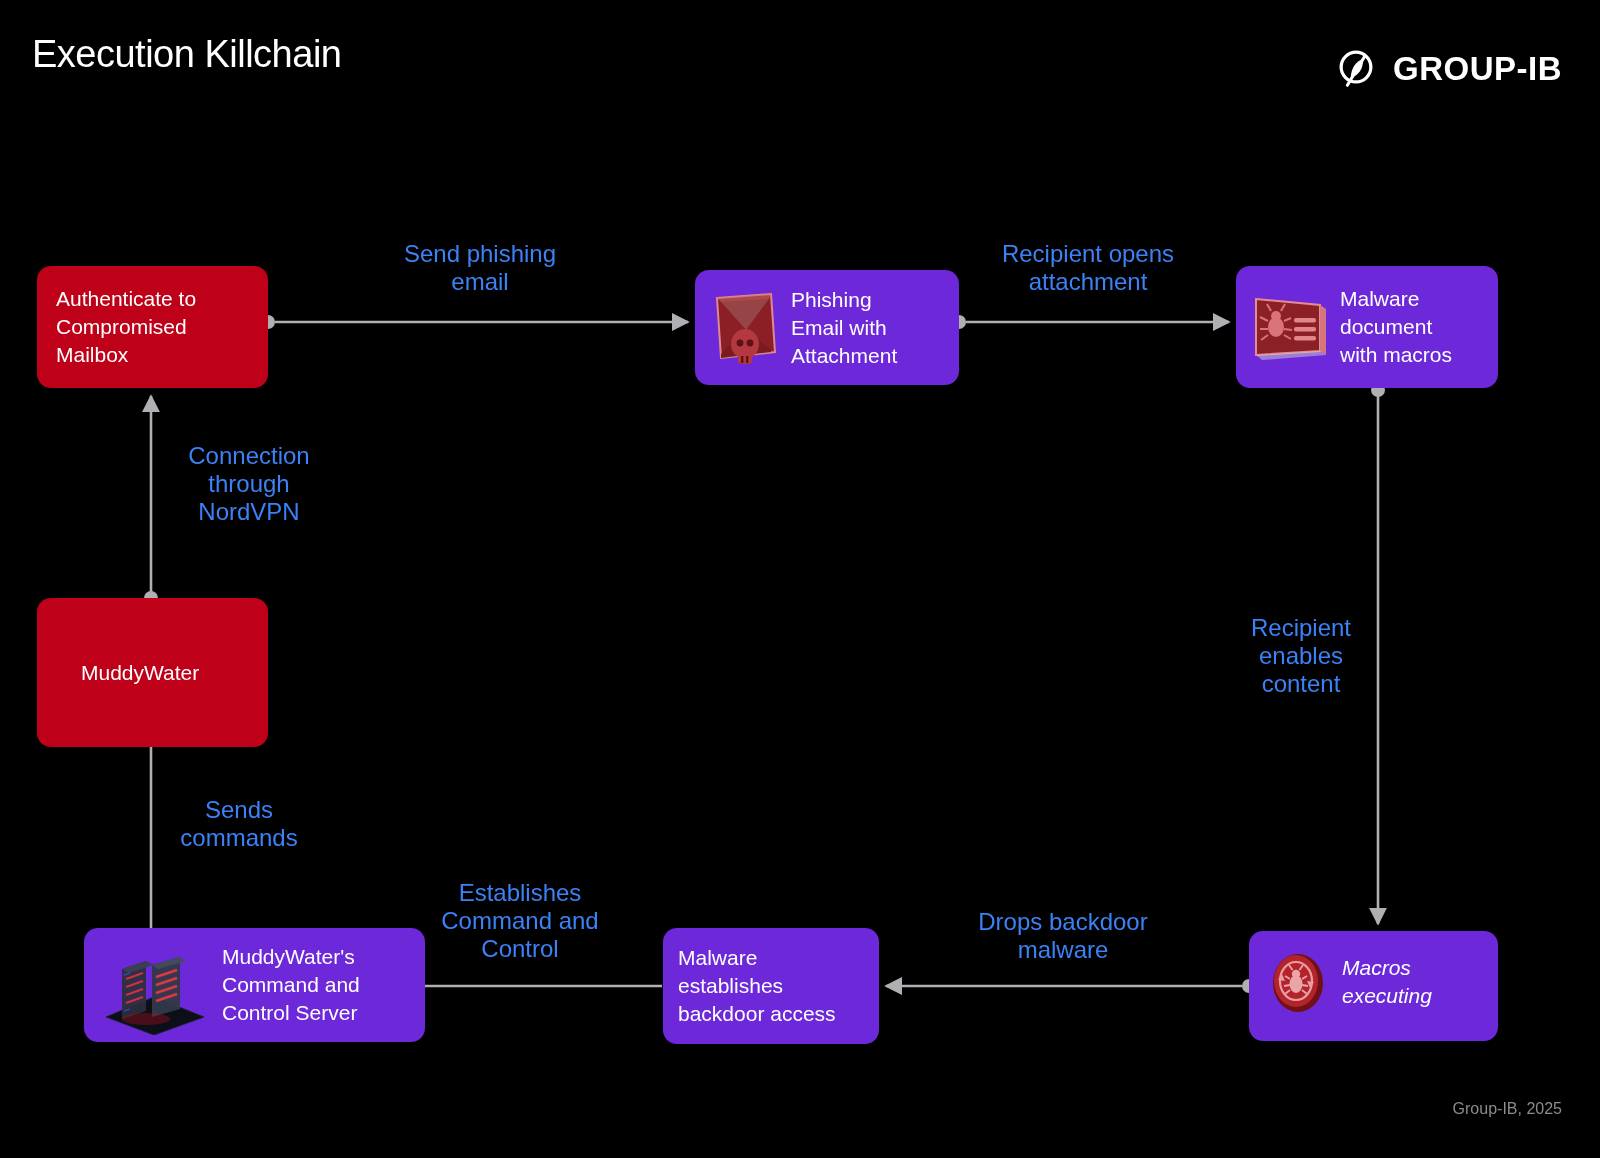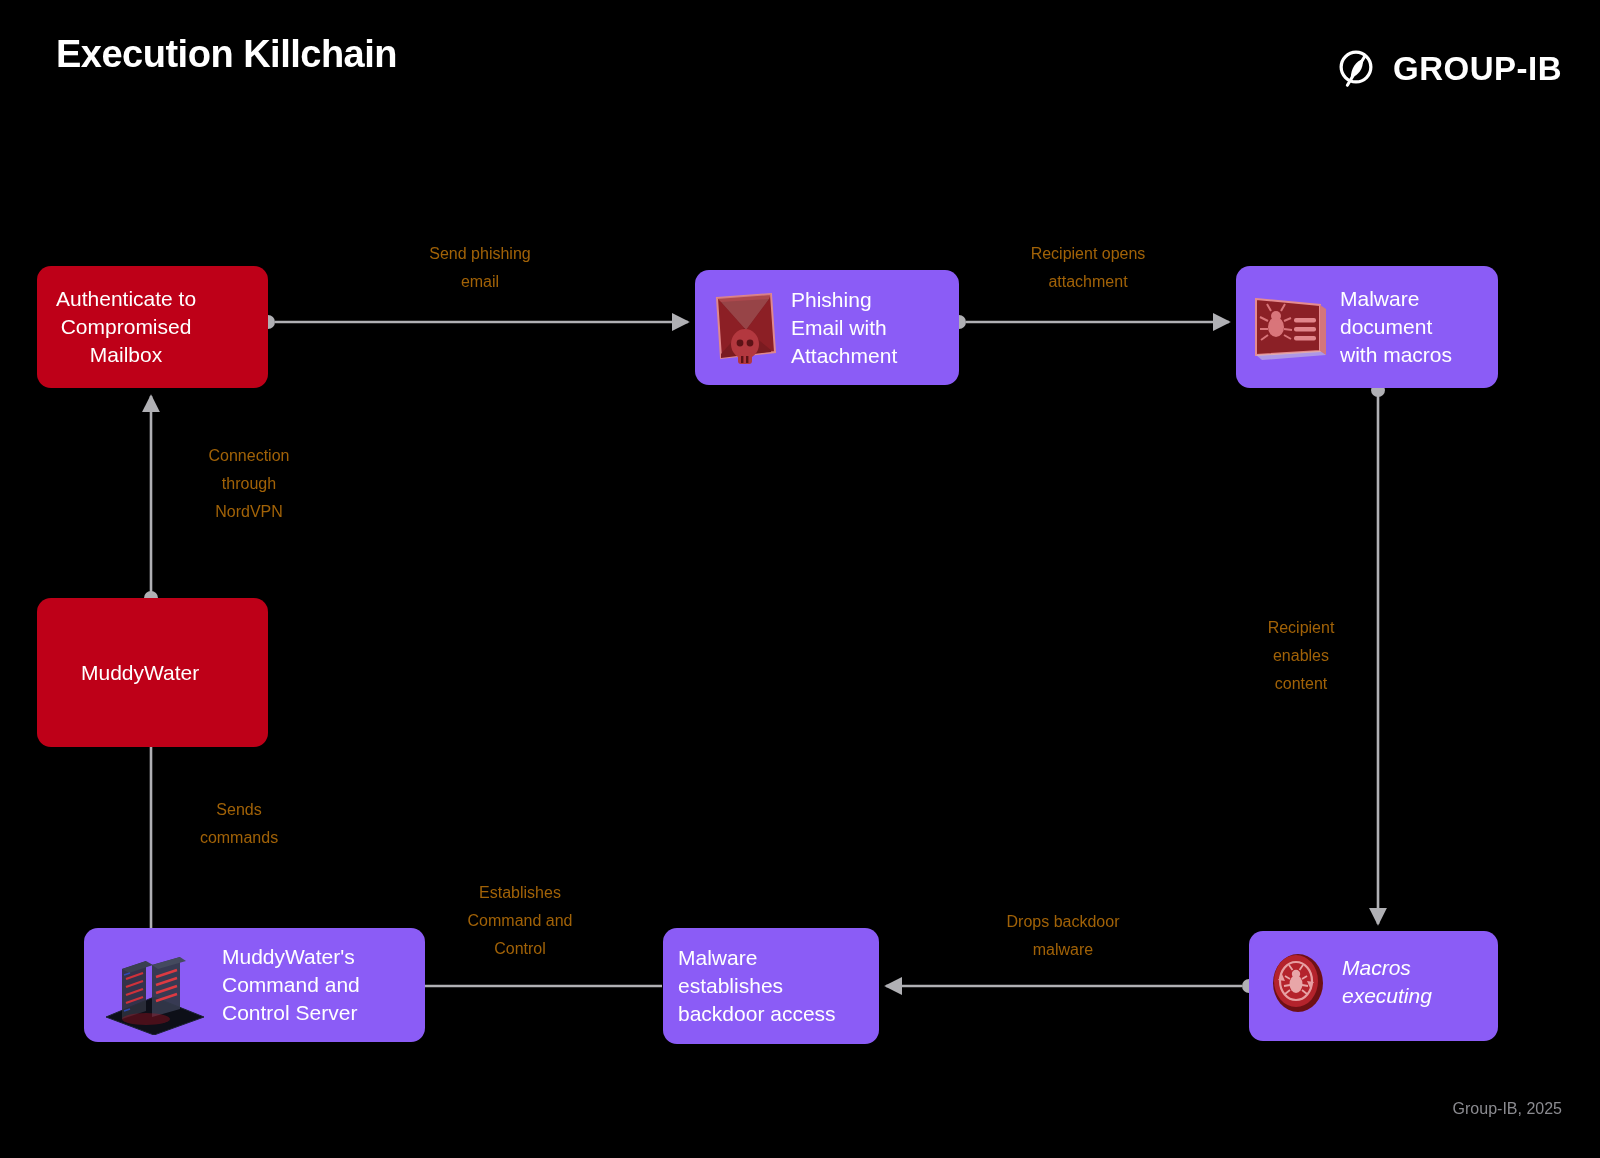--- a/index.html
+++ b/index.html
@@ -1,42 +1,42 @@
 <!DOCTYPE html>
 <html><head>
 <meta charset="utf-8">
 <style>
   html,body{margin:0;padding:0;background:#000;}
   body{width:1600px;height:1158px;position:relative;overflow:hidden;
        font-family:"Liberation Sans","DejaVu Sans",sans-serif;color:#fff;}
 
-  #page-title{position:absolute;left:56px;top:33px;font-size:38px;font-weight:700;
+  #page-title{position:absolute;left:32px;top:33px;font-size:38px;font-weight:400;
               letter-spacing:-0.5px;color:#fff;}
 
   #brand{position:absolute;right:38px;top:46px;display:flex;align-items:center;gap:14px;}
   #brand .logo-mark{width:46px;height:46px;}
   #brand .brand-text{font-size:33px;font-weight:700;letter-spacing:0.5px;color:#fff;}
 
   .node{position:absolute;border-radius:14px;box-sizing:border-box;display:flex;
         align-items:center;}
   .node.red{background:#BE0018;}
-  .node.gray{background:#8b5cf6;}
+  .node.gray{background:#6d28d9;}
   .node .node-label{font-size:21px;line-height:28px;color:#fff;font-weight:400;}
   .node .node-icon{flex:0 0 auto;display:flex;align-items:center;justify-content:center;}
 
   
   #n-auth      {left:37px;  top:266px; width:231px; height:122px; padding:0 0 0 19px;}
   #n-muddy     {left:37px;  top:598px; width:231px; height:149px; padding:0 0 0 44px;}
   #n-c2        {left:45px;  top:928px; width:341px; height:114px; padding:0 14px 0 12px; gap:10px;margin-left:39px;}
   #n-phish     {left:695px; top:270px; width:264px; height:115px; padding:0 0 0 14px; gap:10px;}
   #n-backdoor  {left:663px; top:928px; width:216px; height:116px; padding:0 0 0 15px;}
   #n-malwaredoc{left:1236px;top:266px; width:262px; height:122px; padding:0 0 0 14px; gap:8px;}
   #n-macros    {left:1249px;top:931px; width:249px; height:110px; padding:0 0 8px 17px; gap:12px;font-style:italic;}
 
-  .edge-label{position:absolute;font-size:16px;line-height:28px;color:#a16207;text-align:center;
+  .edge-label{position:absolute;font-size:24px;line-height:28px;color:#3b82f6;text-align:center;
               white-space:pre-line;}
 
   #footer-credit{position:absolute;right:38px;bottom:40px;font-size:16px;color:#8b8b90;}
 
   svg#wires{position:absolute;left:0;top:0;width:1600px;height:1158px;pointer-events:none;}
 </style>
 </head>
 <body>
 
 <div id="page-title">Execution Killchain</div>
@@ -87,21 +87,21 @@
     <circle cx="1249" cy="986" r="7" fill="#b0b0b4"></circle>
     <line x1="1242" y1="986" x2="886" y2="986" stroke="#b0b0b4" stroke-width="2.6" marker-end="url(#arrow)"></line>
   </g>
 
   <g>
     <line x1="662" y1="986" x2="393" y2="986" stroke="#b0b0b4" stroke-width="2.6" marker-end="url(#arrow)"></line>
   </g>
 </svg>
 
 <div class="node red" id="n-auth">
-  <div class="node-label" style="white-space: pre-line; text-align: center;">Authenticate to
+  <div class="node-label" style="white-space: pre-line;">Authenticate to
 Compromised
 Mailbox</div>
 </div>
 
 <div class="node red" id="n-muddy">
   <div class="node-label" style="white-space: pre-line;">MuddyWater</div>
 </div>
 
 <div class="node gray" id="n-c2">
   <div class="node-icon">

